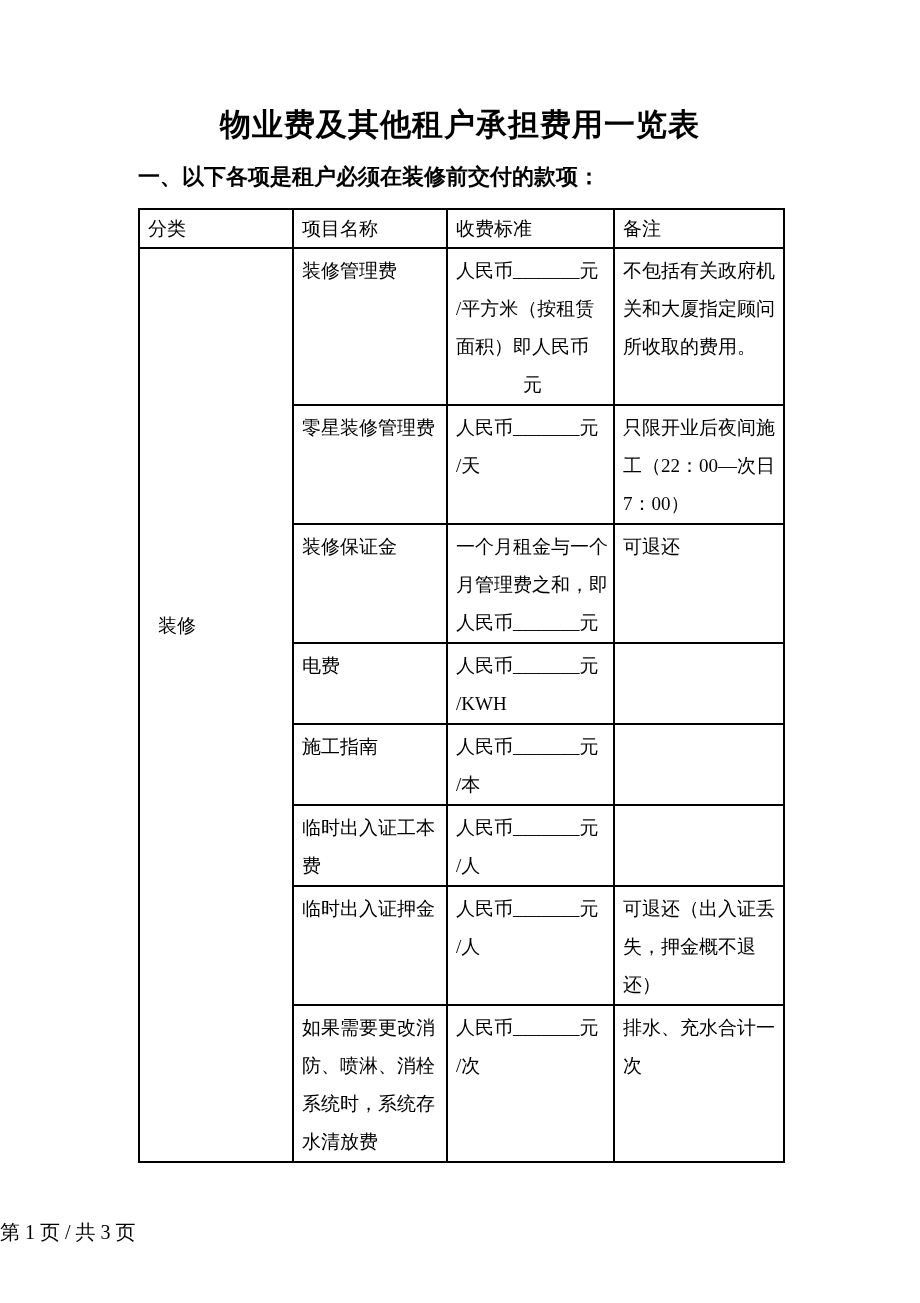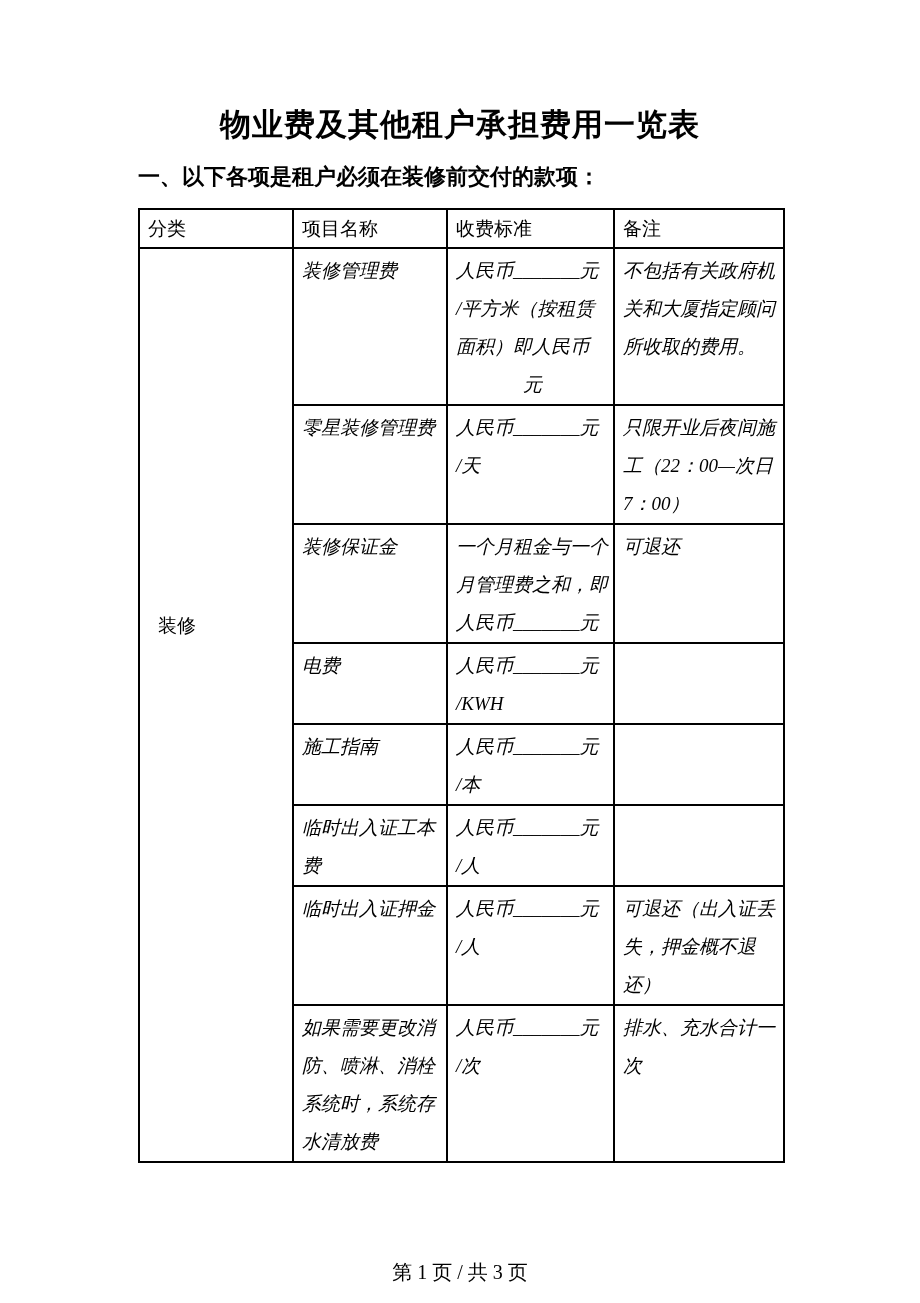--- a/index.html
+++ b/index.html
@@ -26,37 +26,37 @@
     width:645px;
   }
   .fees th,.fees td{
     border:2px solid #000;
     vertical-align:top;
     padding:3px 4px 0 8px;
     font-size:19px;font-weight:normal;text-align:left;
     overflow:visible;
   }
   .fees th{height:31px;padding-top:6px;}
-  .ln{line-height:38px;height:38px;white-space:nowrap;font-style:italic;}
+  .ln{line-height:38px;height:38px;white-space:nowrap;}
   .ln.center{text-align:center;}
   td.category{
     padding-top:364px;padding-left:18px;line-height:26px;
   }
   
   .fees tbody tr:nth-child(1){height:152px;}
   .fees tbody tr:nth-child(2){height:107px;}
   .fees tbody tr:nth-child(3){height:110px;}
   .fees tbody tr:nth-child(4){height:76px;margin-top:29px;}
   .fees tbody tr:nth-child(5){height:72px;margin-left:16px;}
   .fees tbody tr:nth-child(6){height:74px;}
   .fees tbody tr:nth-child(7){height:110px;}
   .fees tbody tr:nth-child(8){height:143px;}
   .footer{
     position:absolute;top:1218px;left:0;width:920px;
-    text-align:center;font-size:20px;line-height:28px;margin-top:40px;
+    font-size:20px;line-height:28px;
   }
 </style>
 </head>
 <body>
 
 <div class="title">物业费及其他租户承担费用一览表</div>
 <div class="heading">一、以下各项是租户必须在装修前交付的款项：</div>
 
 <table class="fees">
   <colgroup>

